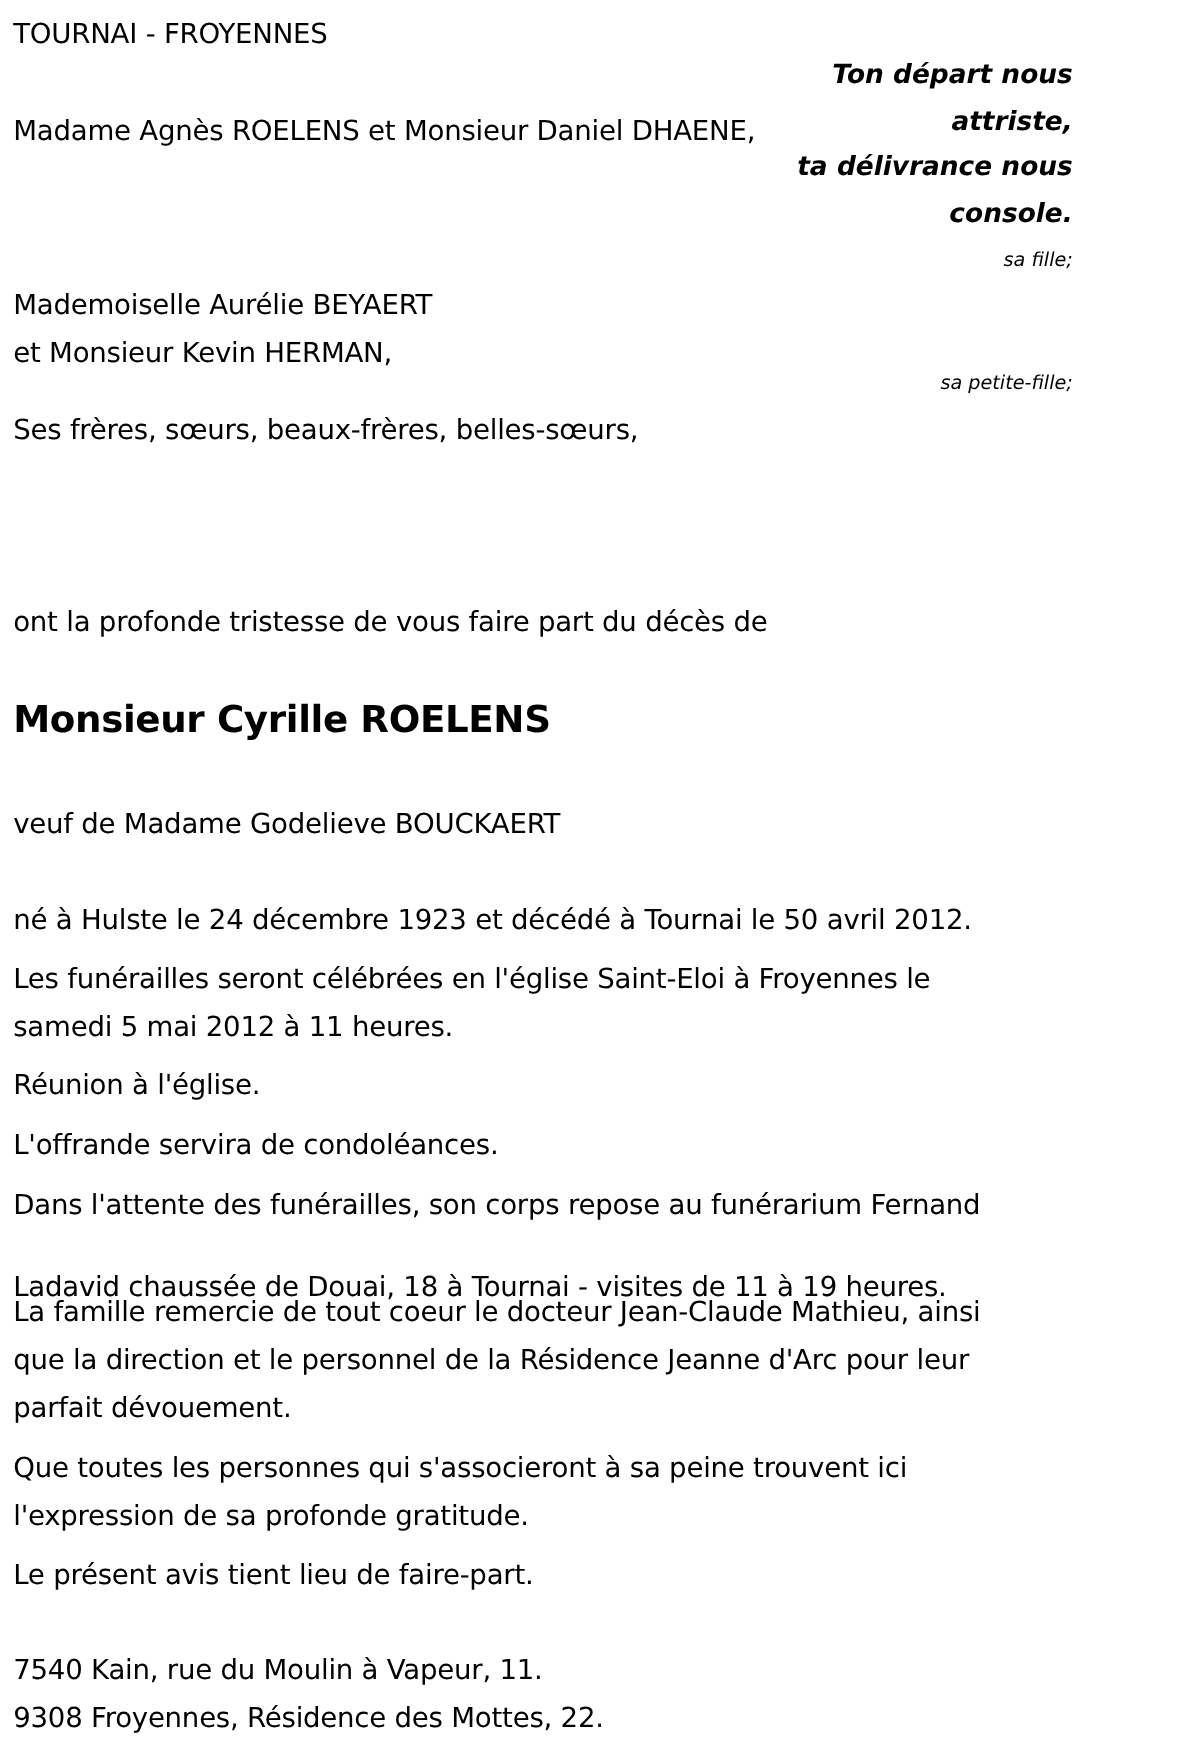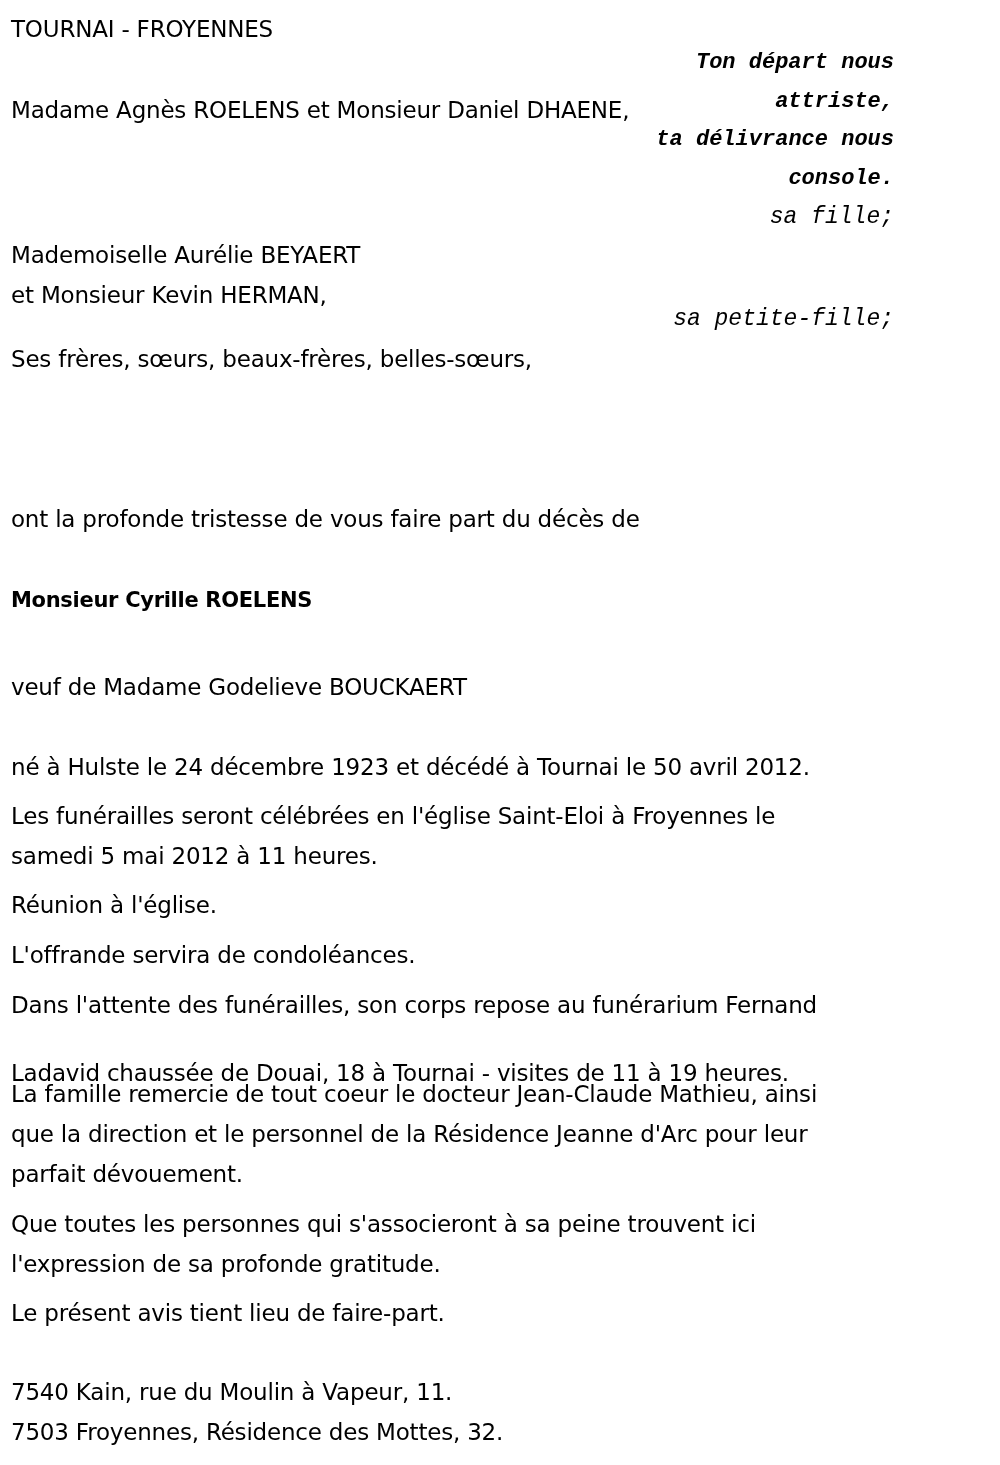--- a/index.html
+++ b/index.html
@@ -27,37 +27,36 @@
       font-size: 23px;
       line-height: 40px;
       white-space: nowrap;
       letter-spacing: -0.2px;
     }
     .right {
       position: absolute;
       right: 10px;
       text-align: right;
       white-space: nowrap;
-      font-family: Liberation Mono, monospace;
     }
     .quote {
       font-weight: bold;
       font-style: italic;
       font-size: 22px;
       line-height: 39px;
     }
     .rel {
       font-style: italic;
-      font-size: 23px;
+      font-size: 16px;
       line-height: 30px;
     }
     .name {
       position: absolute;
       left: 11px;
-      font-size: 21px;
+      font-size: 31px;
       font-weight: bold;
       line-height: 44px;
       white-space: nowrap;
       letter-spacing: -0.3px;
     }
   </style>
 </head>
 <body>
 
 <div class="doc">
@@ -99,15 +98,15 @@
   <div class="line" style="top:1070px;">La famille remercie de tout coeur le docteur Jean-Claude Mathieu, ainsi</div>
   <div class="line" style="top:1110px;">que la direction et le personnel de la Résidence Jeanne d'Arc pour leur</div>
   <div class="line" style="top:1150px;">parfait dévouement.</div>
 
   <div class="line" style="top:1200px;">Que toutes les personnes qui s'associeront à sa peine trouvent ici</div>
   <div class="line" style="top:1240px;">l'expression de sa profonde gratitude.</div>
 
   <div class="line" style="top:1289px;">Le présent avis tient lieu de faire-part.</div>
 
   <div class="line" style="top:1368px;">7540 Kain, rue du Moulin à Vapeur, 11.</div>
-  <div class="line" style="top:1408px;">7503 Froyennes, Résidence des Mottes, 32.</div>
+  <div class="line" style="top:1408px;">9308 Froyennes, Résidence des Mottes, 22.</div>
 
 </div>
 
 </body></html>

